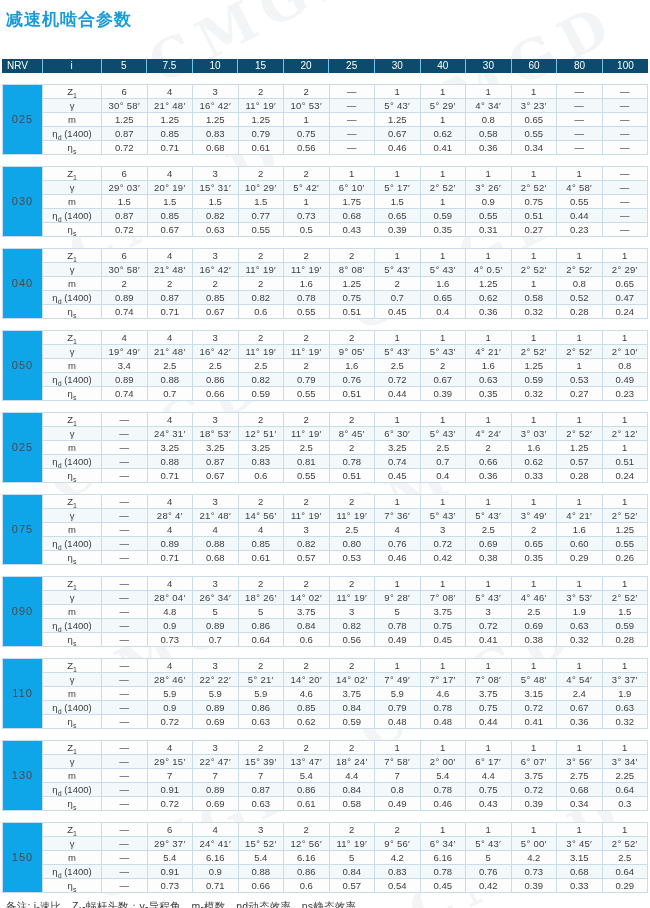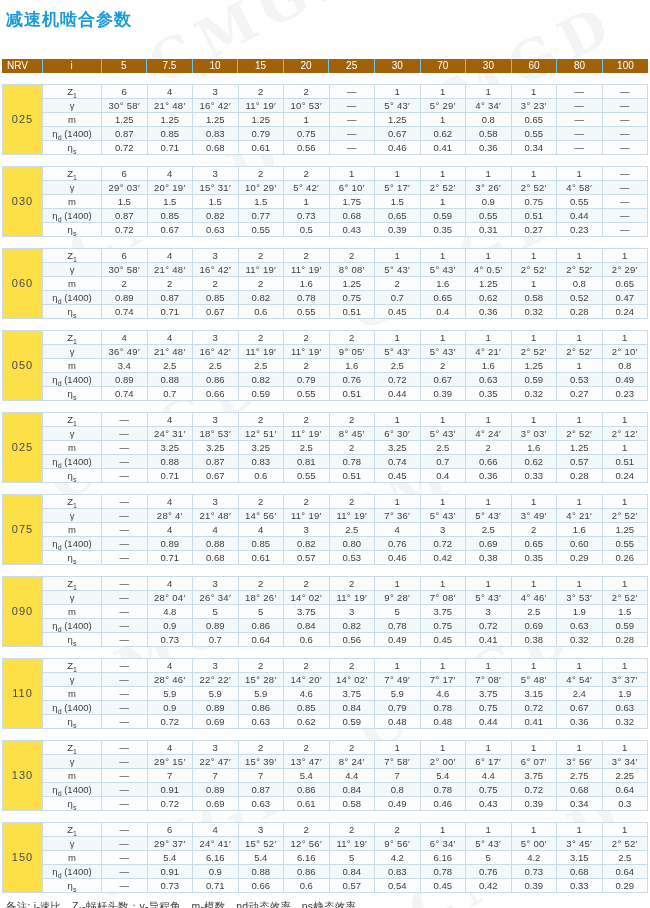--- a/index.html
+++ b/index.html
@@ -19,33 +19,33 @@
     position:relative;z-index:1;
     font-size:17px;font-weight:bold;color:#1b9bd7;
     margin:0;padding:8px 0 0 4px;letter-spacing:1px;
   }
   table.grid{
     position:relative;z-index:1;
     width:646px;border-collapse:collapse;table-layout:fixed;
   }
   .header-grid{margin-top:28px;}
   .header-grid td{
-    background:#a16207;color:#ffffff;font-size:10px;text-align:center;
+    background:#0c4a6e;color:#ffffff;font-size:10px;text-align:center;
     height:14px;line-height:14px;padding:0;border-left:1px solid #6cc9ec;
     overflow:hidden;white-space:nowrap;
   }
   .header-grid td:first-child{border-left:none;text-align:left;padding-left:5px;}
   .sec{margin-top:11px;}
   .sec td{
     border:1px solid #c9dcea;background:#fdfdfe;
     font-size:9.5px;color:#3c3c3c;text-align:center;
     height:13px;line-height:13px;padding:0;overflow:hidden;white-space:nowrap;
   }
   .sec tr:nth-child(even) td{background:#f3f8fb;}
-  .sec td.nrv{font-size:11px;color:#4a4a4a;background:#fde047;letter-spacing:1px;}
+  .sec td.nrv{font-size:11px;color:#4a4a4a;background:#0ea5e9;letter-spacing:1px;}
   .sec td.lbl{font-size:9.5px;color:#3c3c3c;}
   .sec td.gam{letter-spacing:0.3px;}
   sub{font-size:7px;line-height:0;}
   .footnote{
     position:relative;z-index:1;
     font-size:10.5px;color:#3a3a3a;margin:7px 0 0 4px;letter-spacing:0.2px;
   }
 </style>
 </head>
 <body>
@@ -85,21 +85,21 @@
         <tr id="header-row">
           <td>NRV</td>
           <td>i</td>
           <td>5</td>
           <td>7.5</td>
           <td>10</td>
           <td>15</td>
           <td>20</td>
           <td>25</td>
           <td>30</td>
-          <td>70</td>
+          <td>40</td>
           <td>30</td>
           <td>60</td>
           <td>80</td>
           <td>100</td>
         </tr>
       </tbody>
   </table>
   <div id="sections">
       <table class="grid sec">
         <colgroup>
@@ -305,21 +305,21 @@
           <col>
           <col>
           <col>
           <col>
           <col>
           <col>
           <col>
         </colgroup>
         <tbody>
           <tr>
-            <td class="nrv" rowspan="5">060</td>
+            <td class="nrv" rowspan="5">040</td>
             <td class="lbl"><span>Z</span><sub>1</sub></td>
             <td>6</td>
             <td>4</td>
             <td>3</td>
             <td>2</td>
             <td>2</td>
             <td>2</td>
             <td>1</td>
             <td>1</td>
             <td>1</td>
@@ -418,21 +418,21 @@
             <td>2</td>
             <td>1</td>
             <td>1</td>
             <td>1</td>
             <td>1</td>
             <td>1</td>
             <td>1</td>
           </tr>
           <tr>
             <td class="lbl"><span>γ</span></td>
-            <td class="gam">36° 49′</td>
+            <td class="gam">19° 49′</td>
             <td class="gam">21° 48′</td>
             <td class="gam">16° 42′</td>
             <td class="gam">11° 19′</td>
             <td class="gam">11° 19′</td>
             <td class="gam">9° 05′</td>
             <td class="gam">5° 43′</td>
             <td class="gam">5° 43′</td>
             <td class="gam">4° 21′</td>
             <td class="gam">2° 52′</td>
             <td class="gam">2° 52′</td>
@@ -805,21 +805,21 @@
             <td>1</td>
             <td>1</td>
             <td>1</td>
             <td>1</td>
           </tr>
           <tr>
             <td class="lbl"><span>γ</span></td>
             <td class="gam">—</td>
             <td class="gam">28° 46′</td>
             <td class="gam">22° 22′</td>
-            <td class="gam">15° 28′</td>
+            <td class="gam">5° 21′</td>
             <td class="gam">14° 20′</td>
             <td class="gam">14° 02′</td>
             <td class="gam">7° 49′</td>
             <td class="gam">7° 17′</td>
             <td class="gam">7° 08′</td>
             <td class="gam">5° 48′</td>
             <td class="gam">4° 54′</td>
             <td class="gam">3° 37′</td>
           </tr>
           <tr>
@@ -903,21 +903,21 @@
             <td>1</td>
             <td>1</td>
           </tr>
           <tr>
             <td class="lbl"><span>γ</span></td>
             <td class="gam">—</td>
             <td class="gam">29° 15′</td>
             <td class="gam">22° 47′</td>
             <td class="gam">15° 39′</td>
             <td class="gam">13° 47′</td>
-            <td class="gam">8° 24′</td>
+            <td class="gam">18° 24′</td>
             <td class="gam">7° 58′</td>
             <td class="gam">2° 00′</td>
             <td class="gam">6° 17′</td>
             <td class="gam">6° 07′</td>
             <td class="gam">3° 56′</td>
             <td class="gam">3° 34′</td>
           </tr>
           <tr>
             <td class="lbl"><span>m</span></td>
             <td>—</td>

